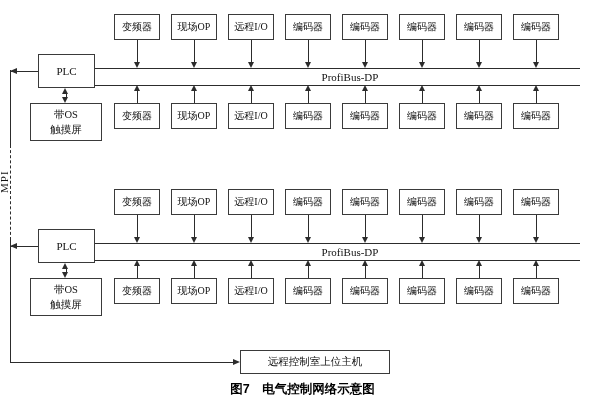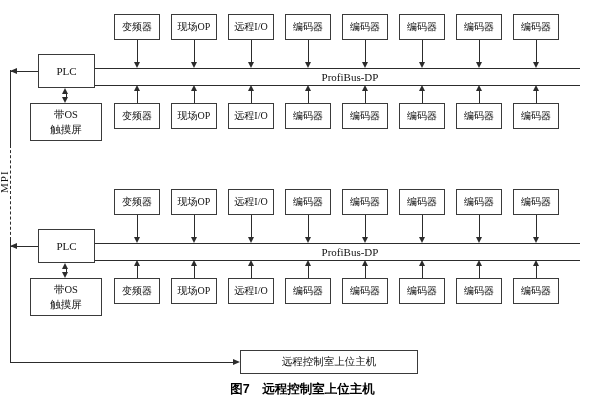--- a/index.html
+++ b/index.html
@@ -166,16 +166,16 @@
       <div class="tri tri-up" style="left:476px;top:71px;"></div>
       <div class="vline" style="left:479px;top:77px;height:12px;"></div>
       <div class="box dev" style="left:456px;top:89px;width:46px;height:26px;line-height:24px;">编码器</div>
       <div class="tri tri-up" style="left:533px;top:71px;"></div>
       <div class="vline" style="left:536px;top:77px;height:12px;"></div>
       <div class="box dev" style="left:513px;top:89px;width:46px;height:26px;line-height:24px;">编码器</div>
     </div>
 
   <div class="hline" style="left:10px;top:362px;width:226px;"></div>
   <div class="tri tri-right" style="left:233px;top:359px;"></div>
-  <div class="box" style="left:240px;top:350px;width:178px;height:24px;line-height:22px;">远程控制室上位主机</div>
+  <div class="box" style="left:240px;top:350px;width:150px;height:24px;line-height:22px;">远程控制室上位主机</div>
 
-  <div class="caption">图7　远程控制室上位主机</div>
+  <div class="caption">图7　电气控制网络示意图</div>
 </div>
 
 </body></html>

